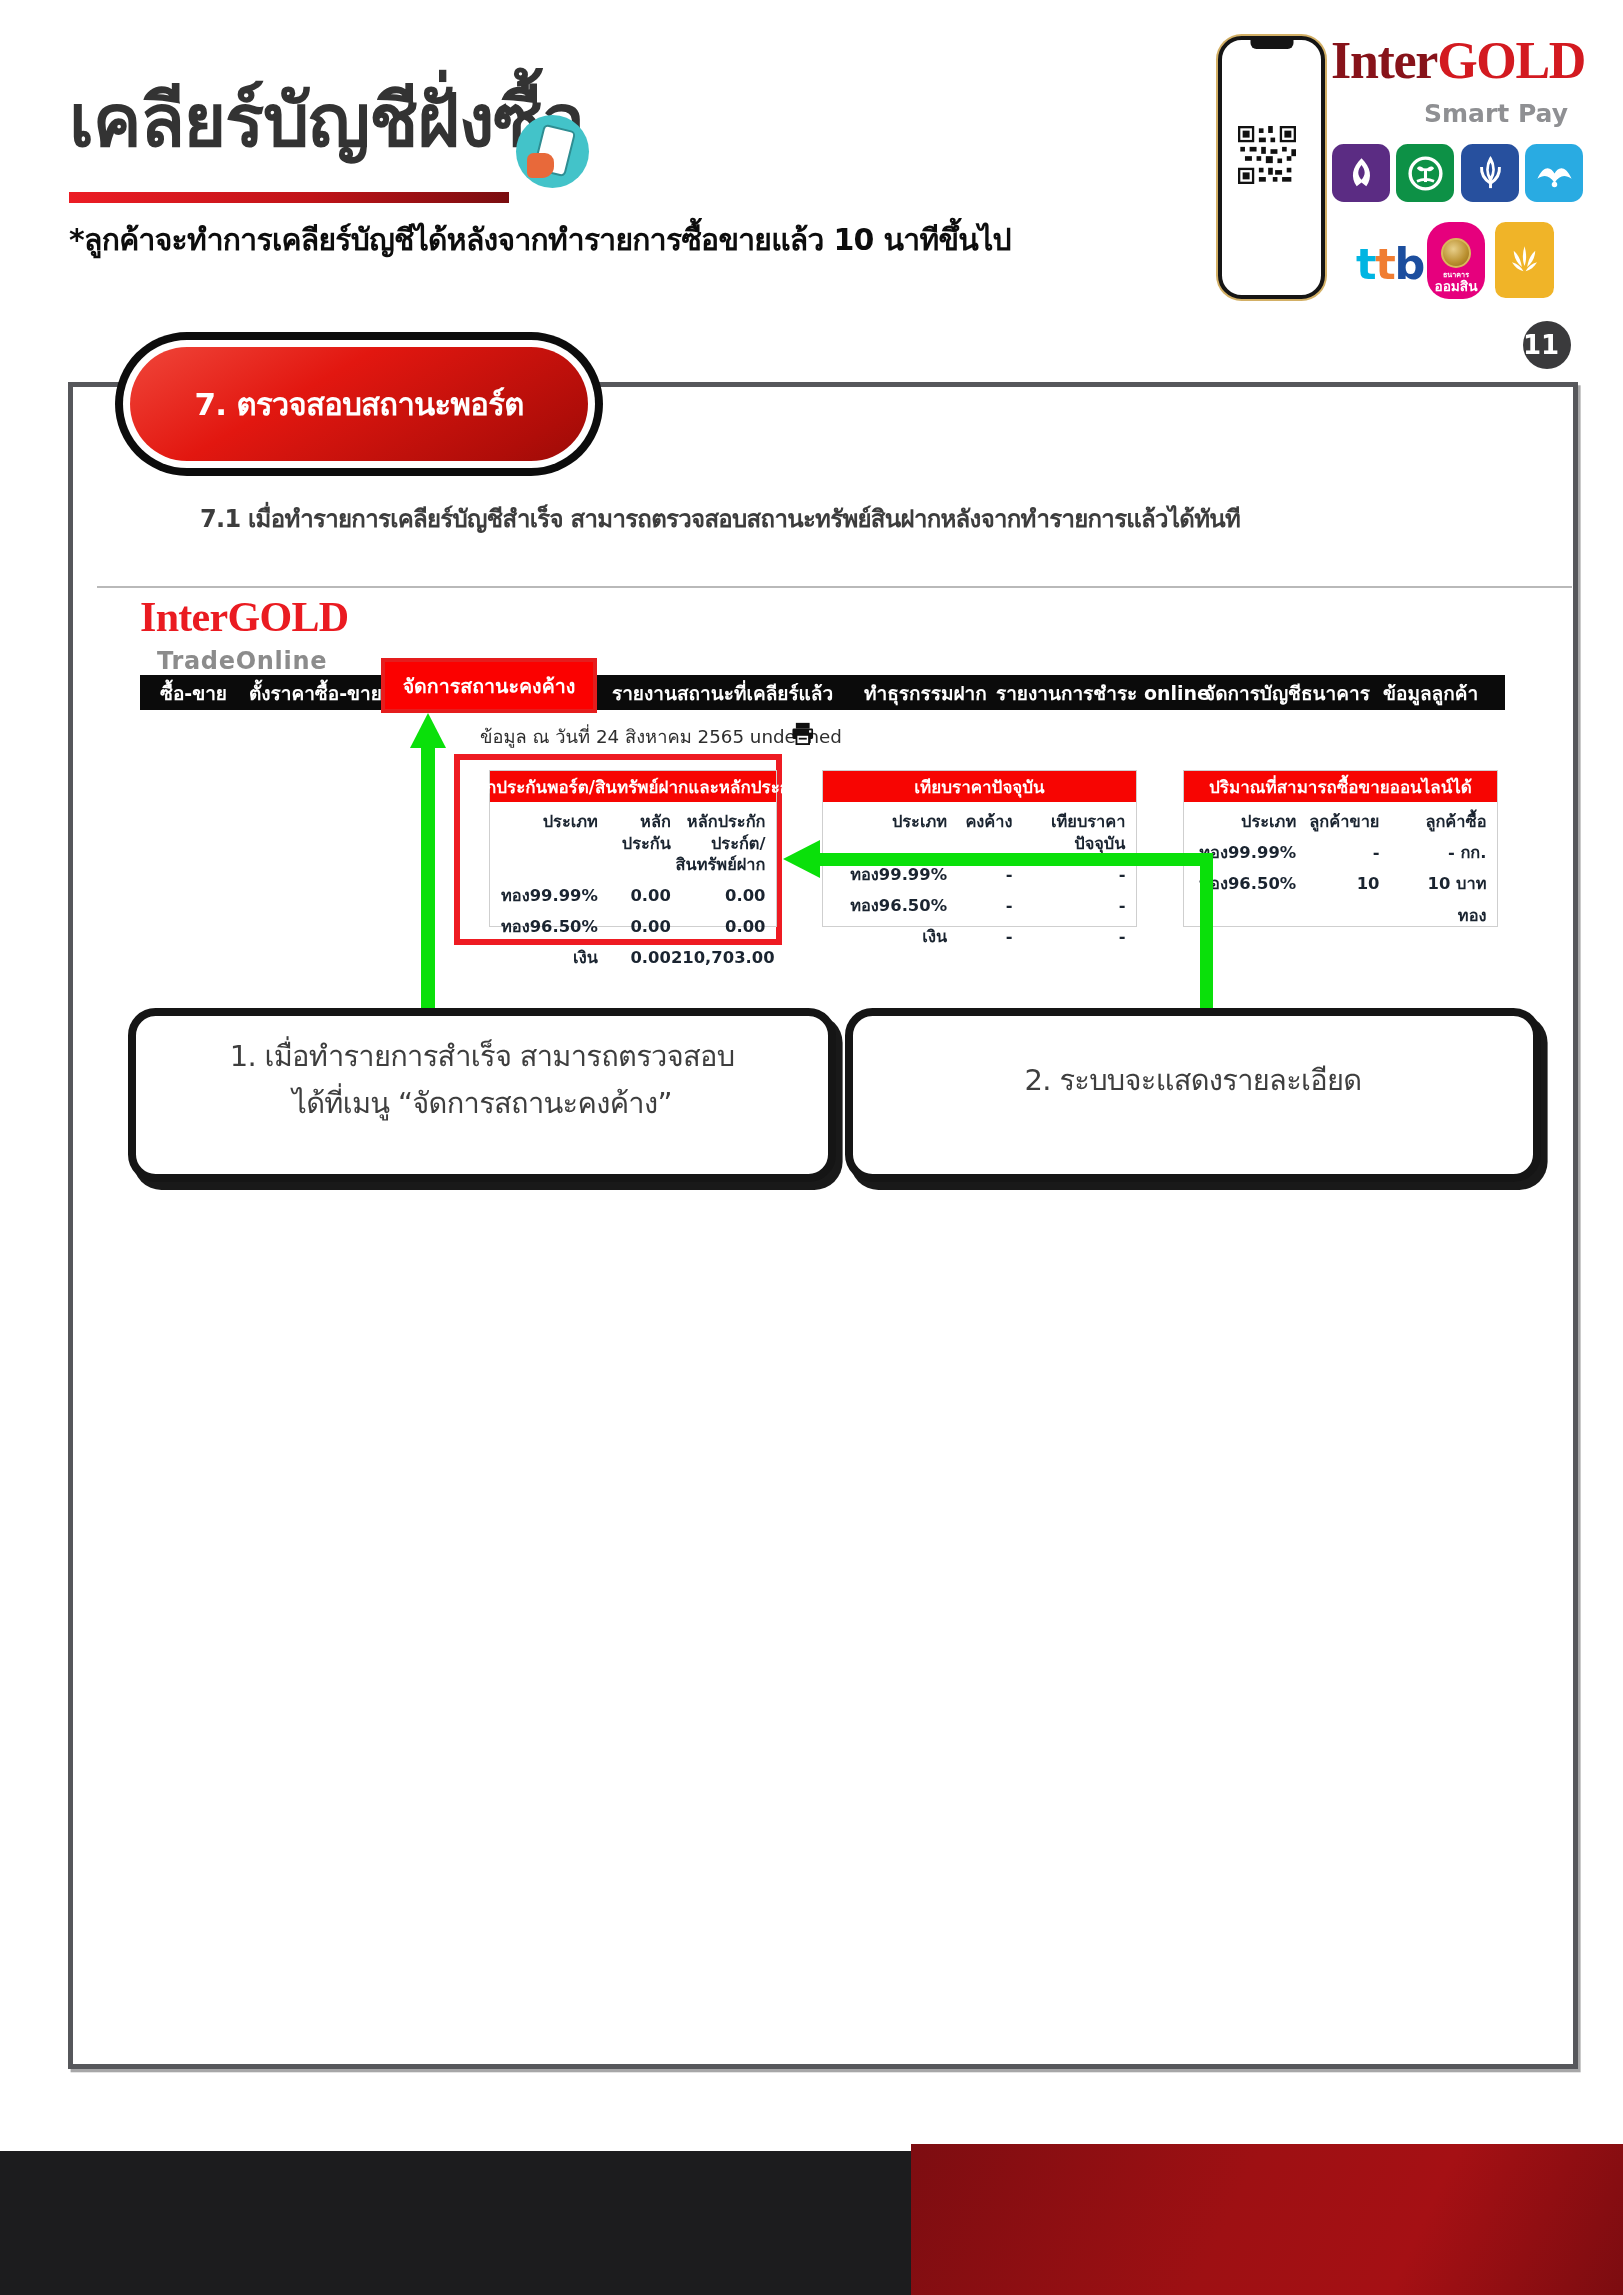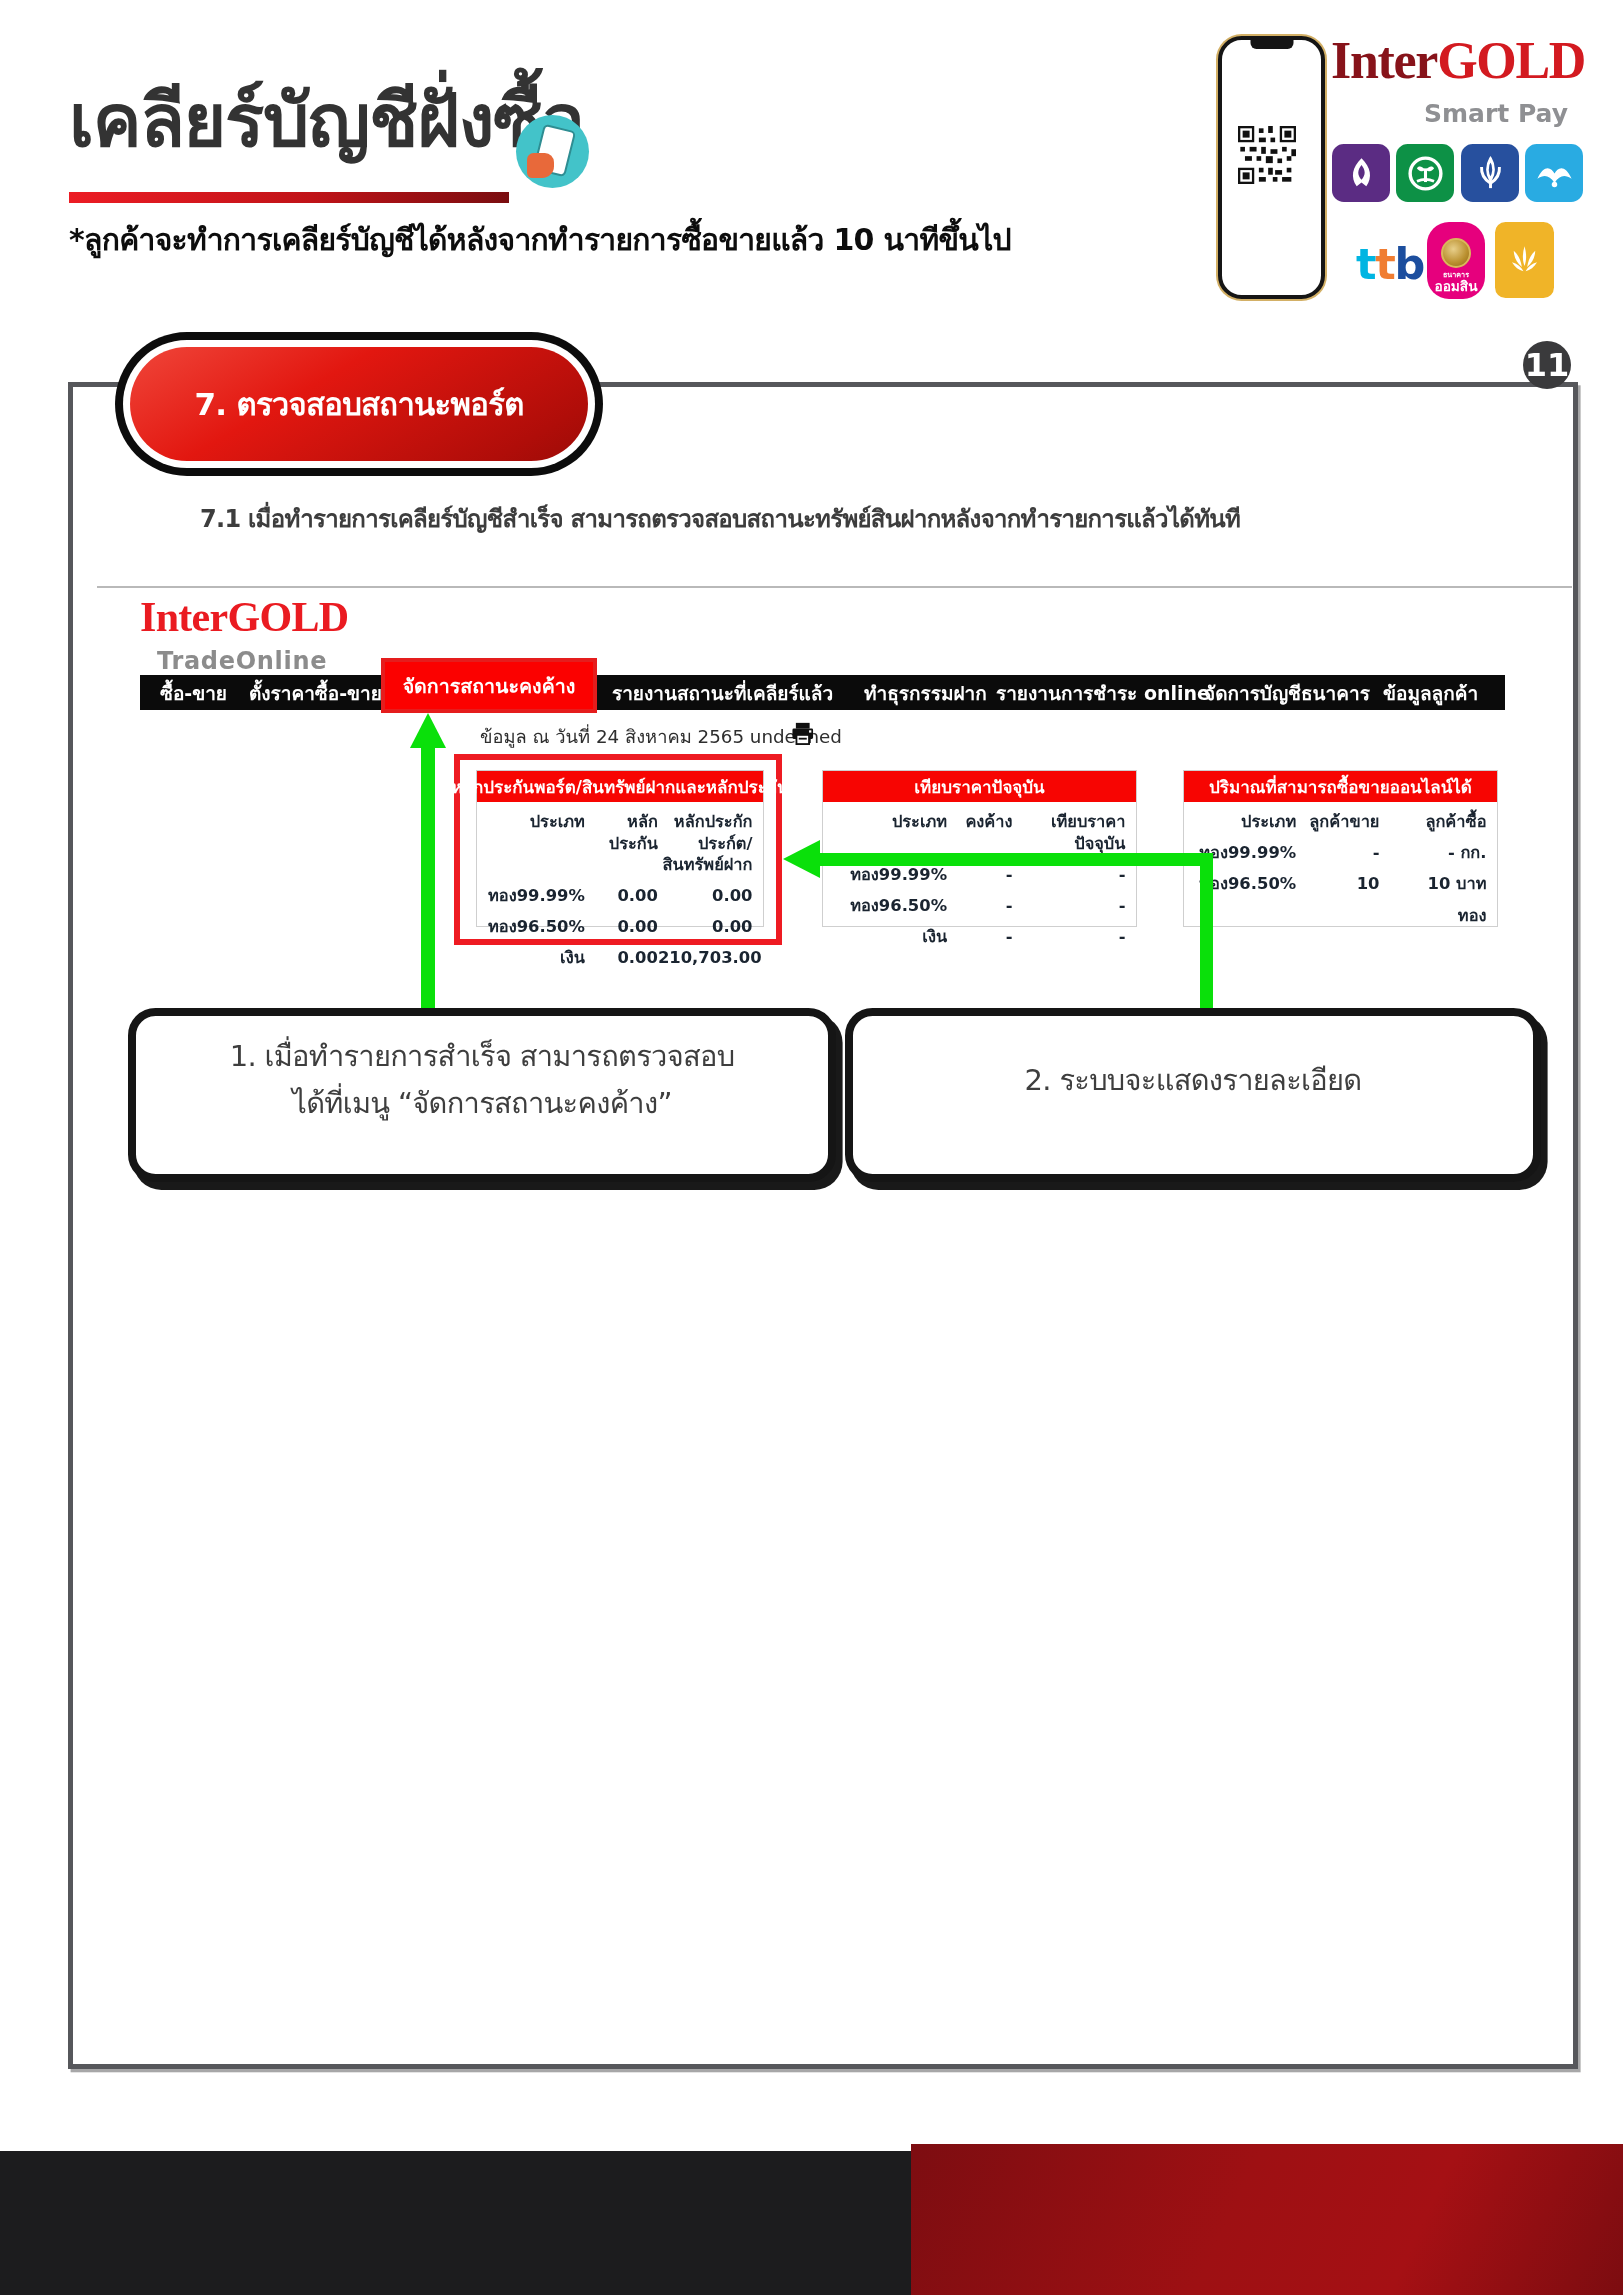--- a/index.html
+++ b/index.html
@@ -42,22 +42,22 @@
   .ttb-word .l3{color:#1c4e9e;}
   .bt-gsb{left:1427px;top:222px;width:58px;height:77px;border-radius:22px;background:#e6007d;
     display:flex;flex-direction:column;align-items:center;justify-content:flex-end;padding-bottom:3.9px;box-sizing:border-box;}
   .gsb-emblem{width:30px;height:30px;border-radius:50%;margin-bottom:2.6px;
     background:radial-gradient(circle at 40% 35%,#e8cf8a 0%,#b98f2e 60%,#8a671c 100%);border:2px solid #d9b75b;box-sizing:border-box;}
   .gsb-small{font-size:7.2px;color:#fff;font-weight:700;line-height:1;}
   .gsb-name{font-size:13.7px;color:#fff;font-weight:800;line-height:1.25;}
   .bt-bay{left:1495px;top:222px;width:59px;height:76px;border-radius:10.5px;background:#f0b428;
     display:flex;align-items:center;justify-content:center;}
 
-  .page-circle{left:1523px;top:341px;width:48px;height:48px;border-radius:50%;background:#3a3a3c;z-index:12;
-    display:flex;align-items:center;justify-content:center;color:#fff;font-size:32px;font-weight:800;}
+  .page-circle{left:1523px;top:321px;width:48px;height:48px;border-radius:50%;background:#3a3a3c;z-index:12;
+    display:flex;align-items:center;color:#fff;font-size:26px;font-weight:800;}
 
   
   .main-box{left:68px;top:382px;width:1510px;height:1687px;border:5.9px solid #56575b;background:#fff;box-sizing:border-box;
     box-shadow:2.6px 3.3px 0 rgba(60,60,62,.45);}
 
   
   .pill{left:115px;top:332px;width:488px;height:144px;background:#0c0c0c;border-radius:79px;padding:7.9px;box-sizing:border-box;z-index:5;}
   .pill-white{width:100%;height:100%;background:#fff;border-radius:68px;padding:7.2px;box-sizing:border-box;}
   .pill-red{width:100%;height:100%;border-radius:62px;display:flex;align-items:center;justify-content:center;
     background:linear-gradient(150deg,#f0463a 0%,#e21710 38%,#b00d09 85%,#9c0b07 100%);}
@@ -89,21 +89,21 @@
   .ga1-head{left:410px;top:713px;width:0;height:0;border-left:18.3px solid transparent;border-right:18.3px solid transparent;
     border-bottom:35px solid #0ae00a;z-index:6;background:none;}
   .ga2-h{left:819px;top:853px;width:394px;height:13px;}
   .ga2-head{left:783px;top:840px;width:0;height:0;border-top:19.6px solid transparent;border-bottom:19.6px solid transparent;
     border-right:37px solid #0ae00a;z-index:6;background:none;}
   .ga2-v{left:1200px;top:853px;width:13px;height:158px;}
 
   
   .t1-highlight{left:454px;top:754px;width:328px;height:191px;border:6.5px solid #ee1b22;background:#fff;box-sizing:border-box;z-index:4;}
   .shot-table{background:#fff;border:0.7px solid #cfcfcf;box-sizing:border-box;z-index:5;}
-  .st1{left:476px;top:770px;width:288px;height:157px;}
+  .st1{left:489px;top:770px;width:288px;height:157px;}
   .st2{left:822px;top:770px;width:315px;height:157px;}
   .st3{left:1183px;top:770px;width:315px;height:157px;}
   .tbl-title{height:31px;background:#f70502;color:#fff;font-size:17px;font-weight:800;
     display:flex;align-items:center;justify-content:center;white-space:nowrap;}
   .tbl-grid{display:grid;padding:9.2px 10.5px 0 5.2px;row-gap:9.8px;font-size:16.4px;font-weight:700;color:#1a2430;}
   .g1{grid-template-columns:38% 27% 35%;}
   .g2{grid-template-columns:40% 22% 38%;}
   .g3{grid-template-columns:36% 28% 36%;}
   .tbl-grid > div{text-align:right;line-height:1.3;}
   .th-stack span{display:block;}

